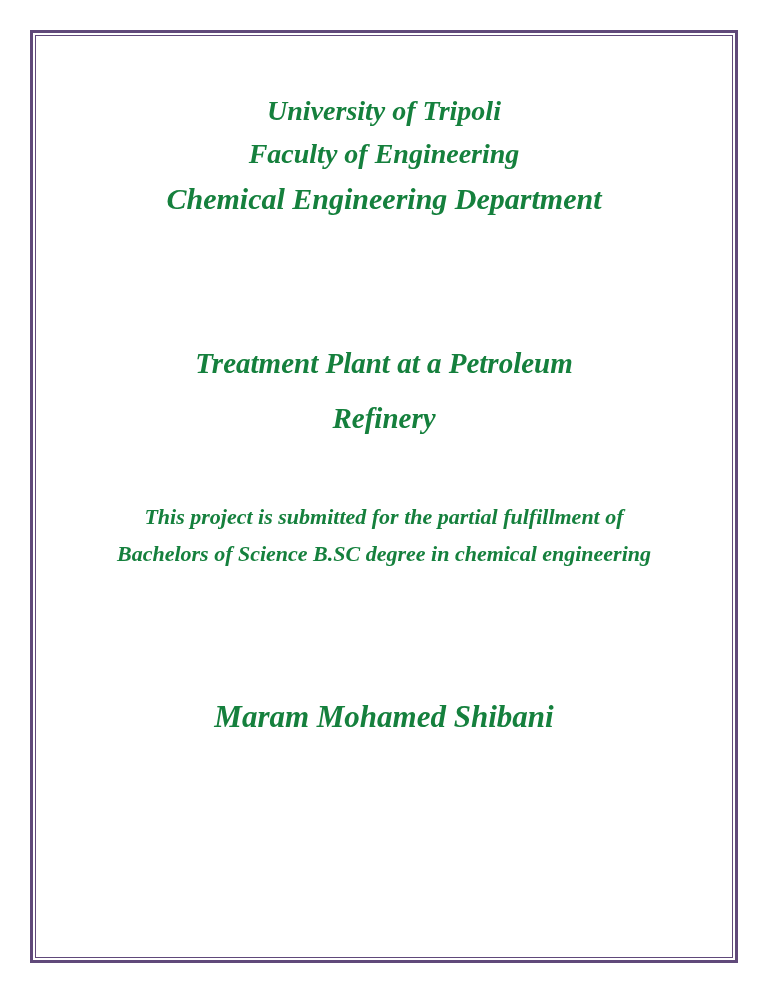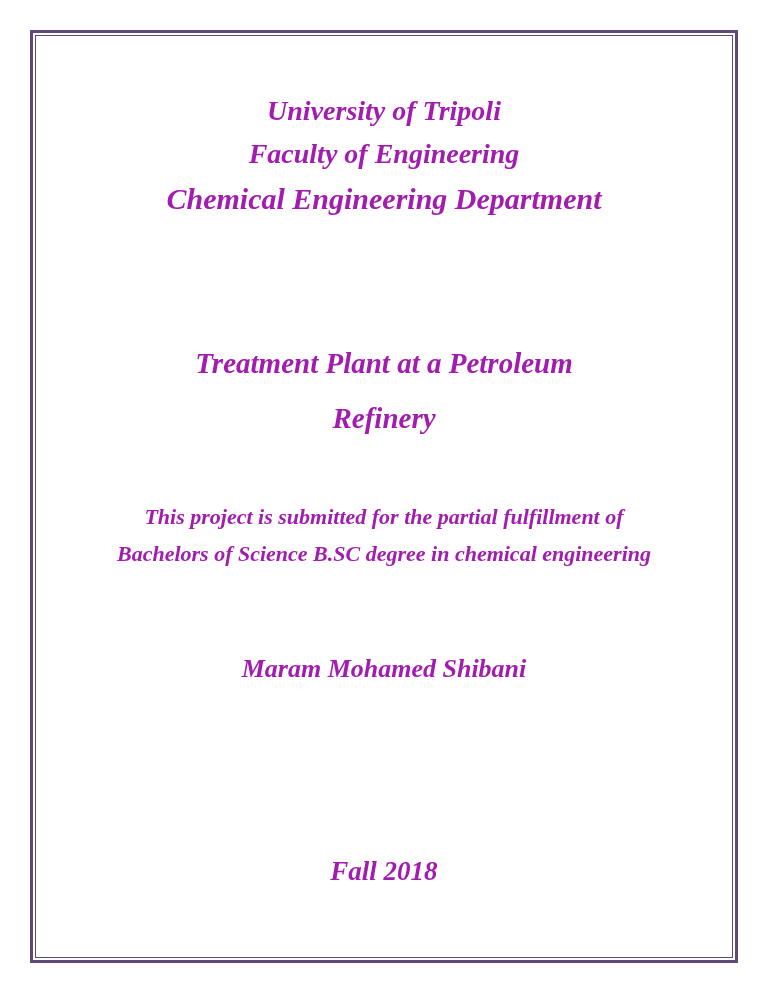--- a/index.html
+++ b/index.html
@@ -38,29 +38,29 @@
     width: 696px;
     height: 921px;
   }
   .line {
     position: absolute;
     left: 0;
     right: 0;
     text-align: center;
     font-weight: bold;
     font-style: italic;
-    color: #a21caf;
+    color: #15803d;
     white-space: nowrap;
   }
   .header-line   { font-size: 28px; line-height: 36px; }
   .dept-line     { font-size: 30px; line-height: 38px; }
   .title-line    { font-size: 29px; line-height: 38px; }
   .submit-line   { font-size: 22px; line-height: 30px; }
   .label-line    { font-size: 27px; line-height: 36px; }
-  .name-line     { font-size: 26px; line-height: 42px; }
+  .name-line     { font-size: 31px; line-height: 42px; margin-top: 48px; }
   .term-line     { font-size: 27px; line-height: 36px; }
 
   .pos-univ    { top: 57px; }
   .pos-faculty { top: 100px; }
   .pos-dept    { top: 144px; }
   .pos-title1  { top: 255px; }
   .pos-title2  { top: 308px; }
   .pos-title3  { top: 363px; }
   .pos-sub1    { top: 466px; }
   .pos-sub2    { top: 503px; }
@@ -94,16 +94,15 @@
 
     <div class="line submit-line pos-sub2">Bachelors of Science B.SC degree in chemical engineering</div>
 
     <div class="line submit-line pos-sub1">This project is submitted for the partial fulfillment of</div>
 
 
     <div class="line name-line pos-name1">Maram Mohamed Shibani</div>
 
 
 
-    <div class="line term-line pos-term">Fall 2018</div>
 
   </div>
 </div>
 
 </body></html>

